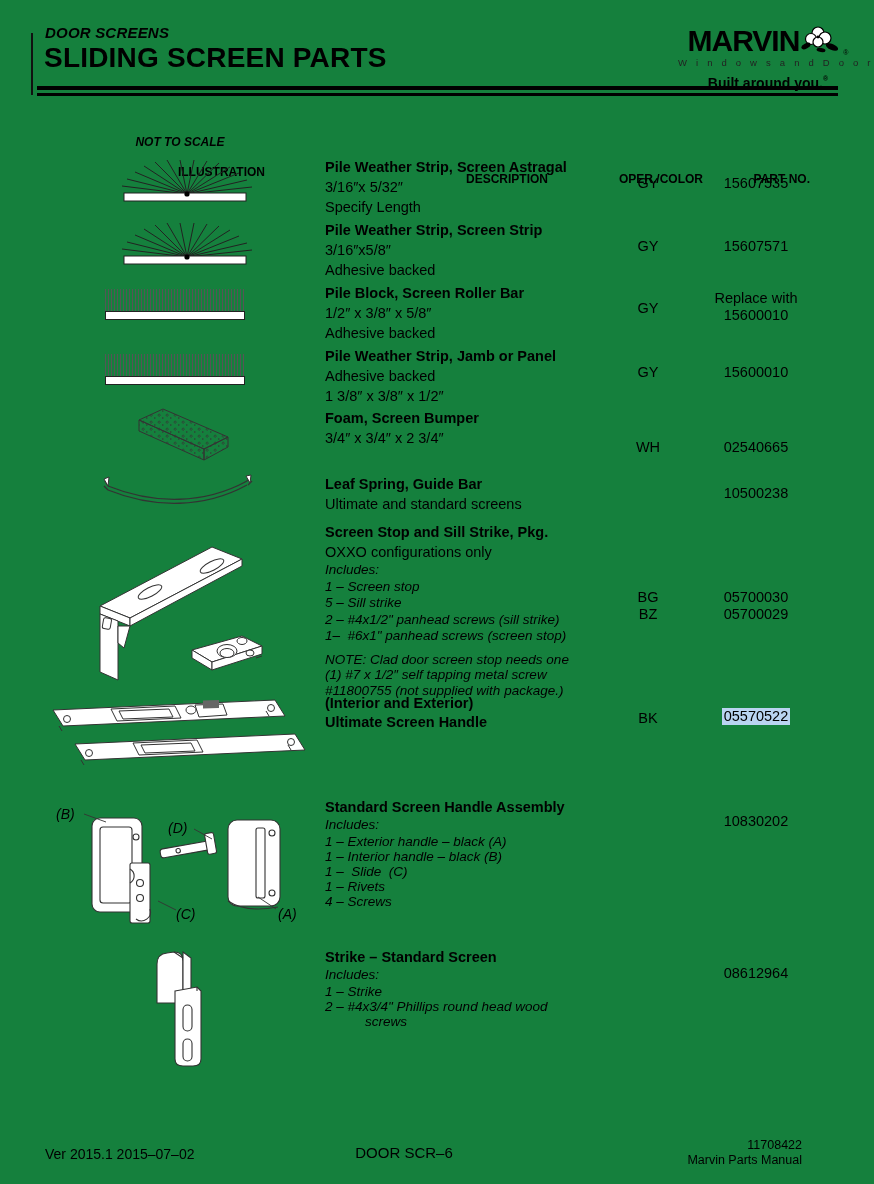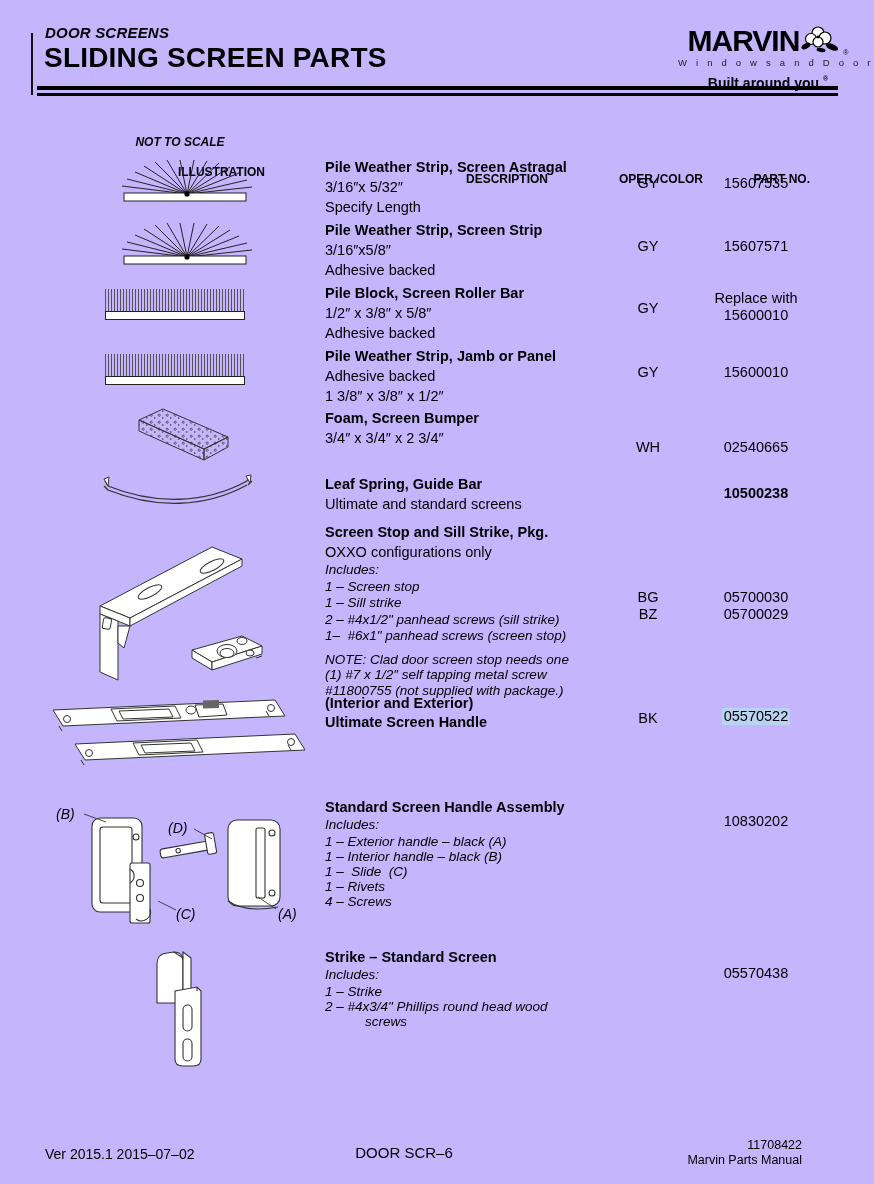--- a/index.html
+++ b/index.html
@@ -1,17 +1,17 @@
 <!DOCTYPE html>
 <html><head>
 <meta charset="utf-8">
 <style>
   html,body { margin:0; padding:0; background:#fff; }
   .page {
-    position:relative; width:874px; height:1184px; background:#c4b5fd;
+    position:relative; width:874px; height:1184px; background:#15803d;
     font-family:"Liberation Sans", sans-serif; color:#000; overflow:hidden;
   }
 
   
   .doc-category { position:absolute; left:45px; top:24px; font-size:15px; font-weight:bold; font-style:italic; letter-spacing:.2px; }
   .doc-title { position:absolute; left:44px; top:42px; font-size:28px; font-weight:bold; letter-spacing:.2px; margin:0; }
   .rule { position:absolute; left:37px; width:801px; background:#000; }
   .rule1 { top:86px; height:4px; }
   .rule2 { top:93px; height:3px; }
   .border-artifact { position:absolute; left:31px; top:33px; width:2px; height:62px; background:#111; }
@@ -325,30 +325,30 @@
     </div>
     <div class="oper" style="top:30px;">WH</div>
     <div class="part" style="top:30px;">02540665</div>
   </section>
 
   <section class="row" style="top:475px;">
     <div class="desc">
       <div class="rtitle">Leaf Spring, Guide Bar</div>
       <div class="bline">Ultimate and standard screens</div>
     </div>
-    <div class="part" style="top:10px;font-weight:bold;">10500238</div>
+    <div class="part" style="top:10px;">10500238</div>
   </section>
 
   <section class="row" style="top:523px;">
     <div class="desc">
       <div class="rtitle">Screen Stop and Sill Strike, Pkg.</div>
       <div class="bline">OXXO configurations only</div>
       <div class="iline">Includes:</div>
       <div class="iline">1 – Screen stop</div>
-      <div class="iline">1 – Sill strike</div>
+      <div class="iline">5 – Sill strike</div>
       <div class="iline">2 – #4x1/2" panhead screws (sill strike)</div>
       <div class="iline">1–  #6x1" panhead screws (screen stop)</div>
       <div class="note">
         <div class="iline">NOTE: Clad door screen stop needs one</div>
         <div class="iline">(1) #7 x 1/2″ self tapping metal screw</div>
         <div class="iline">#11800755 (not supplied with package.)</div>
       </div>
     </div>
     <div class="oper" style="top:66px;">
       <div>BG</div>
@@ -383,21 +383,21 @@
   </section>
 
   <section class="row" style="top:948px;">
     <div class="desc">
       <div class="rtitle">Strike – Standard Screen</div>
       <div class="iline">Includes:</div>
       <div class="iline" style="line-height:15px;">1 – Strike</div>
       <div class="iline" style="line-height:15px;">2 – #4x3/4" Phillips round head wood</div>
       <div class="iline" style="line-height:15px;margin-left:40px;">screws</div>
     </div>
-    <div class="part" style="top:17px;">05570438</div>
+    <div class="part" style="top:17px;">08612964</div>
   </section>
 
   <div class="footer-ver">Ver 2015.1 2015–07–02</div>
   <div class="footer-ref">DOOR SCR–6</div>
   <div class="footer-doc">
     <div>11708422</div>
     <div>Marvin Parts Manual</div>
   </div>
 
 </div>

